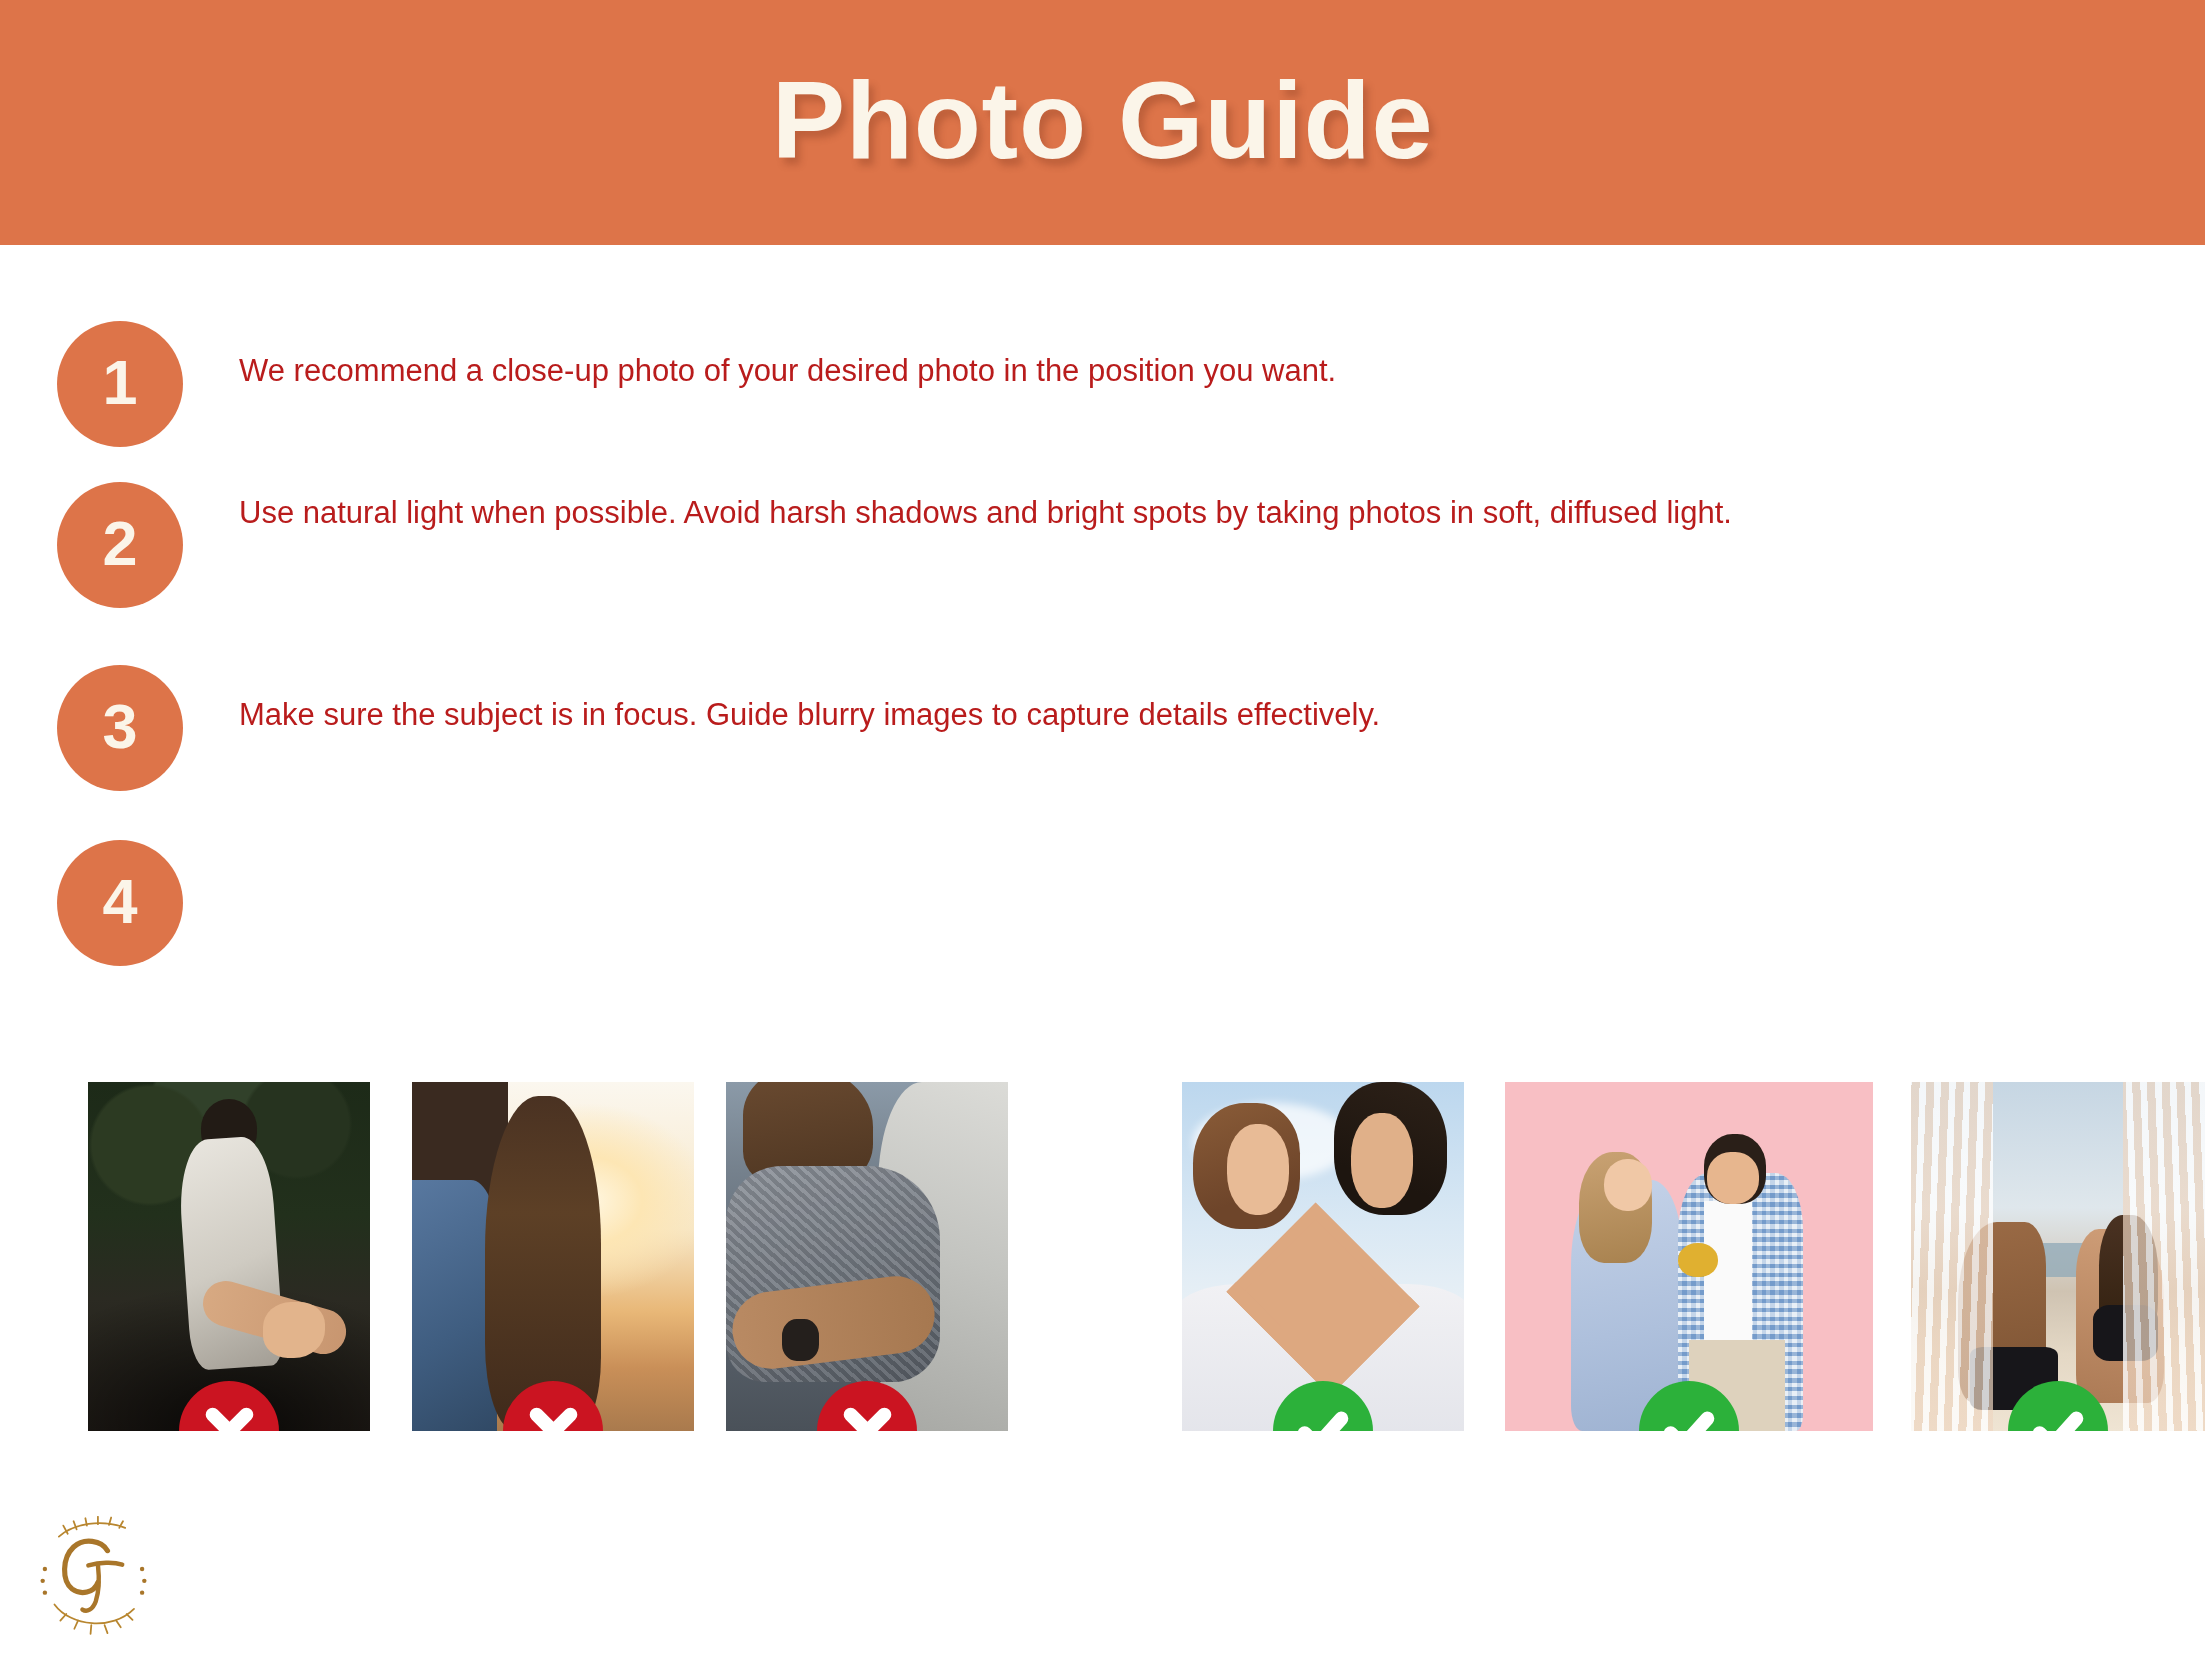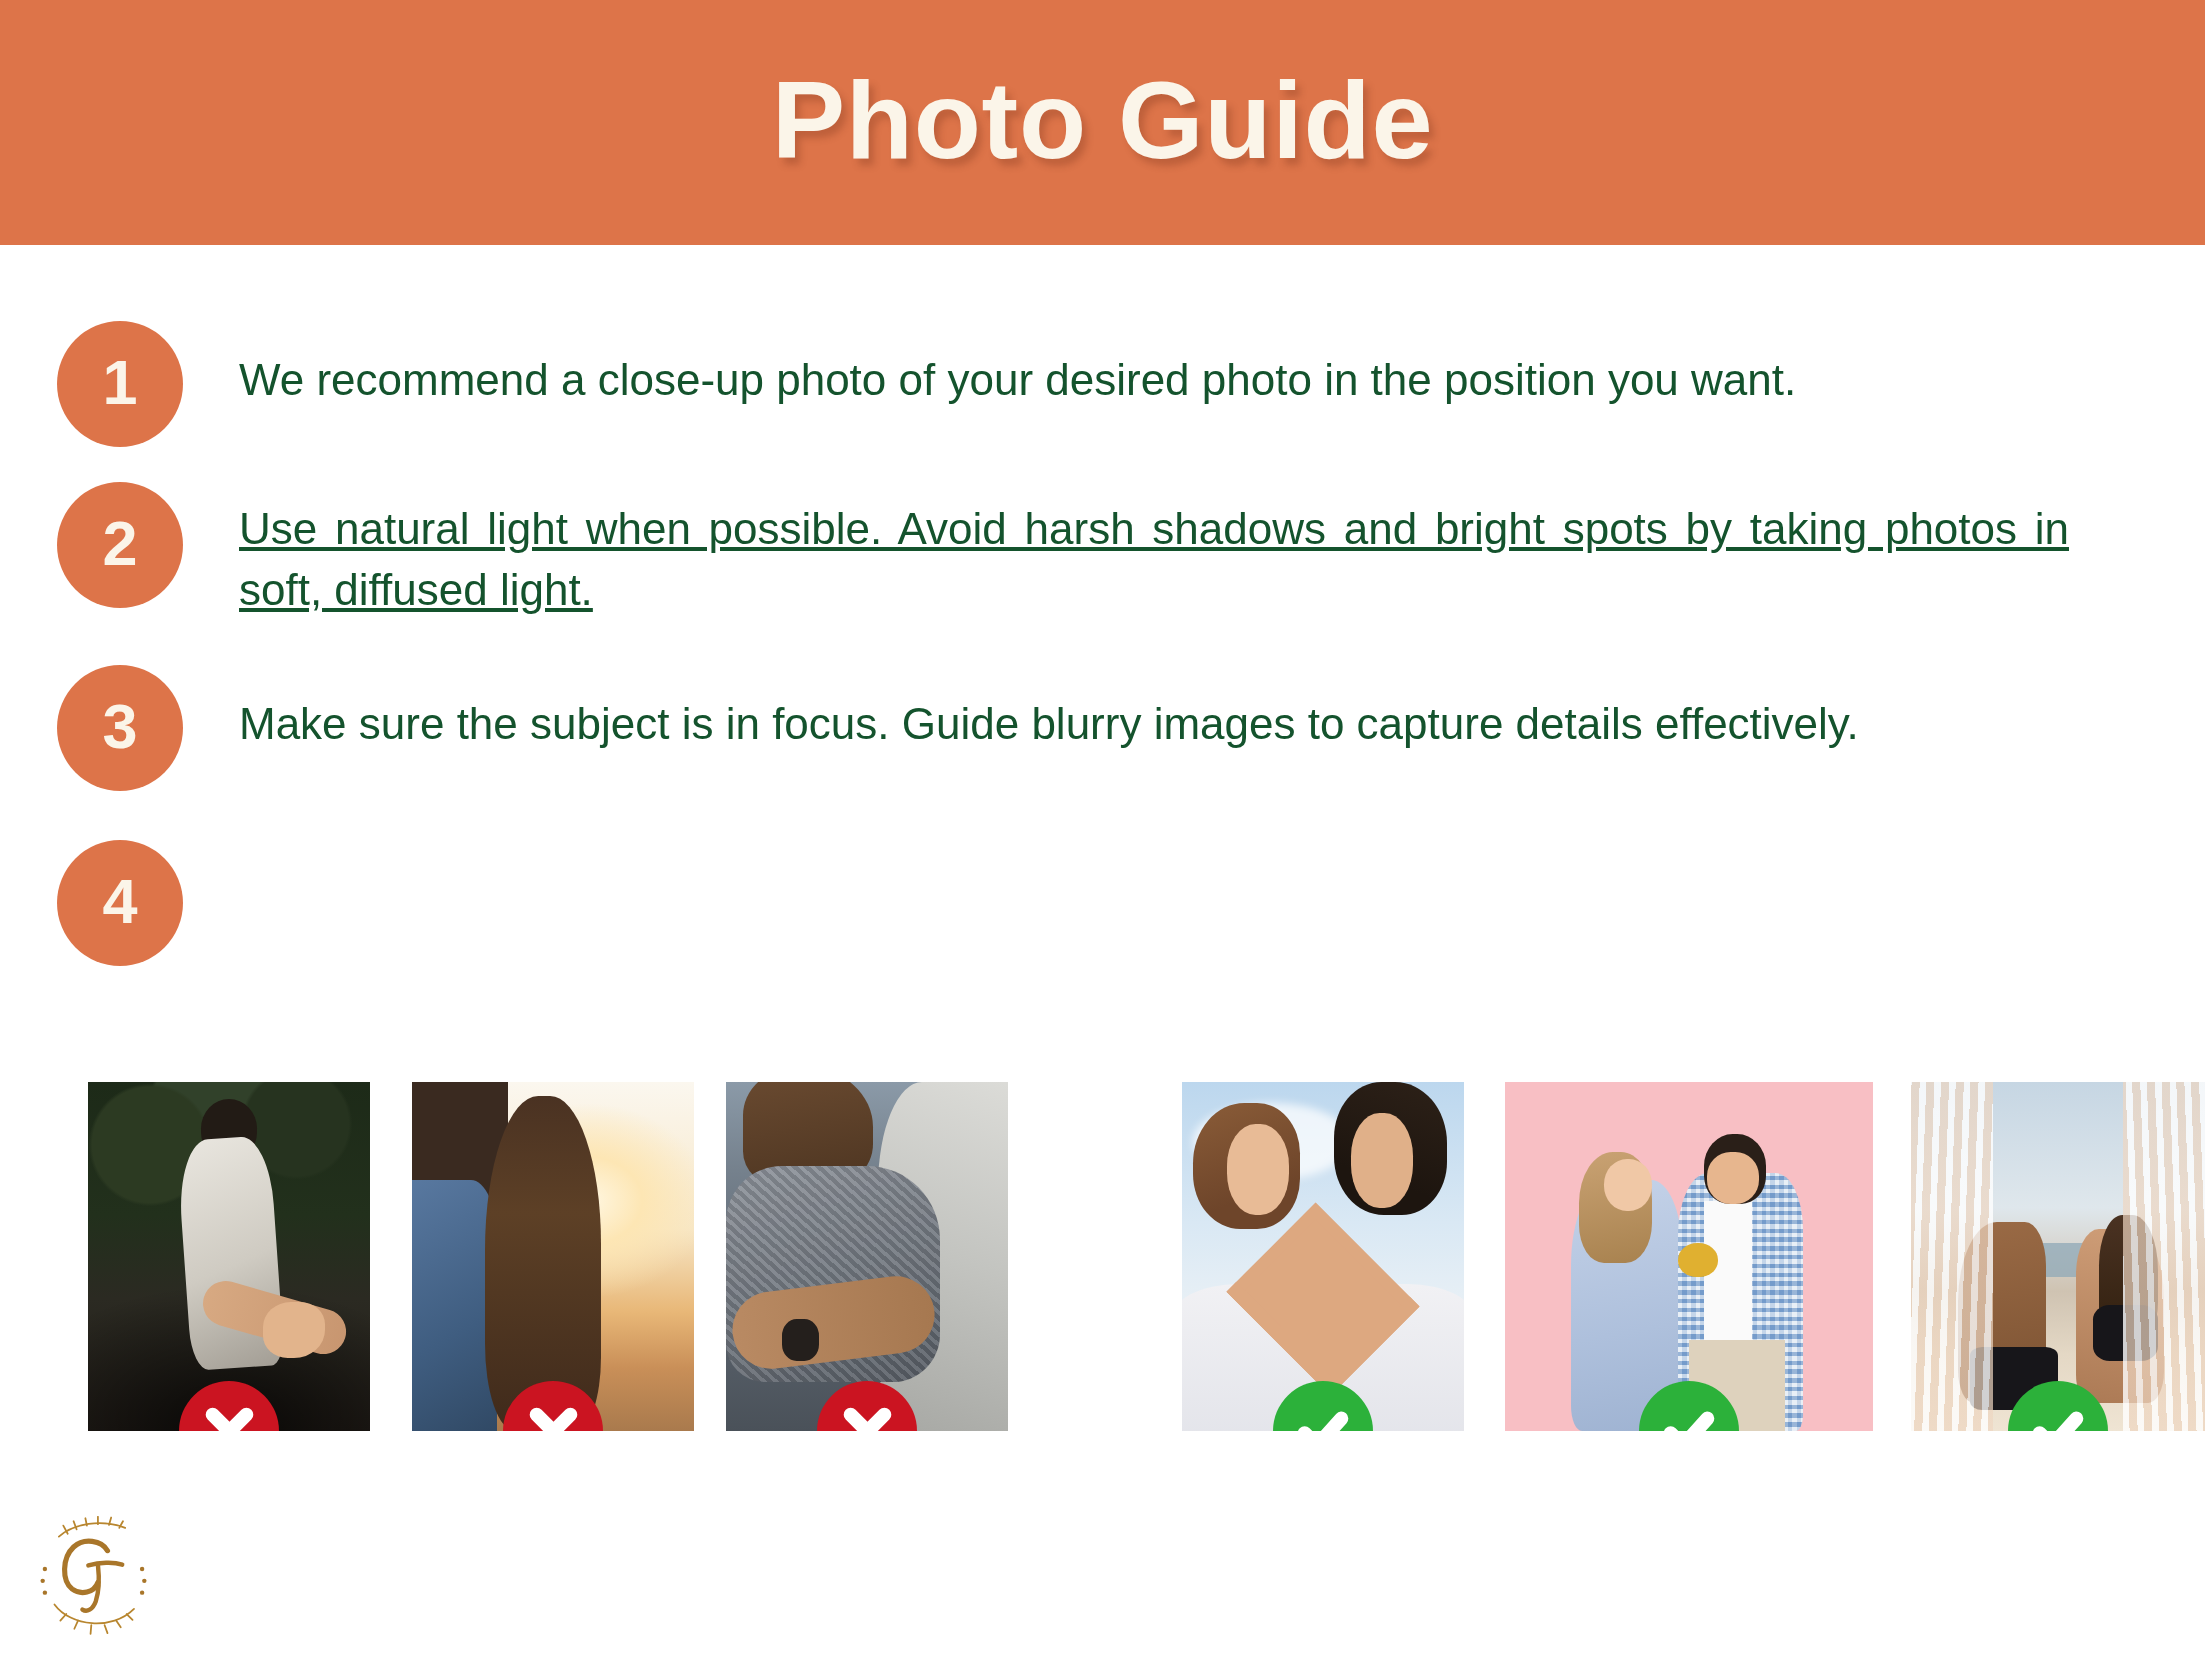--- a/index.html
+++ b/index.html
@@ -61,39 +61,39 @@
     align-items: center;
     justify-content: center;
     font-size: 63px;
     font-weight: bold;
     flex: 0 0 auto;
     line-height: 1;
     box-sizing: border-box;
     padding-bottom: 2.9px;
   }
   .step-text {
-    color: #14532d;
-    font-size: 44px;
+    color: #b91c1c;
+    font-size: 31px;
     line-height: 1.38;
     text-align: justify;
     text-justify: inter-word;
     margin-left: 56px;
     width: 1830px;
     font-weight: 400;
   }
   .step-text.single {
     text-align: left;
   }
 
   
   #step-1 { left: 57px; top: 76px; }
   #step-1 .step-text { margin-top: 29px; }
 
   #step-2 { left: 57px; top: 237px; }
-  #step-2 .step-text { margin-top: 17px; text-decoration: underline; }
+  #step-2 .step-text { margin-top: 10px; }
 
   #step-3 { left: 57px; top: 420px; }
   #step-3 .step-text { margin-top: 29px; }
 
   #step-4 { left: 57px; top: 595px; }
   #step-4 .step-text { margin-top: 22px; }
 
   
   .photo-strip {
     position: absolute;

